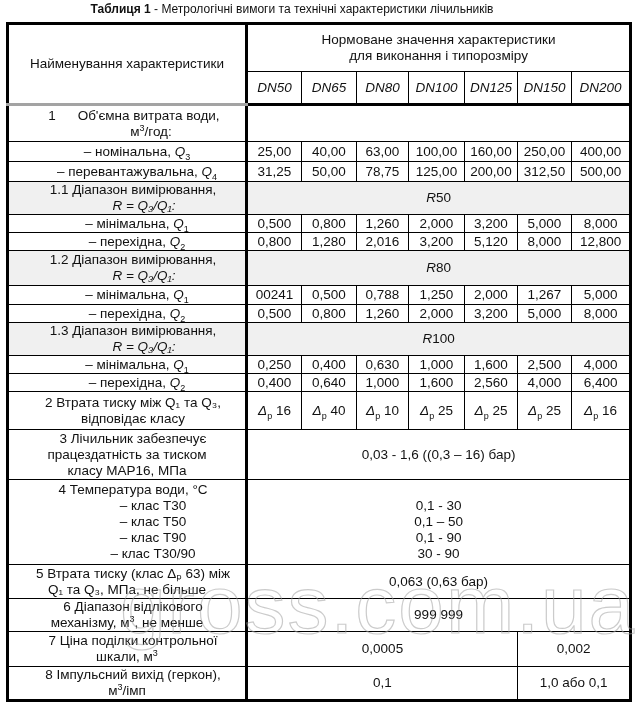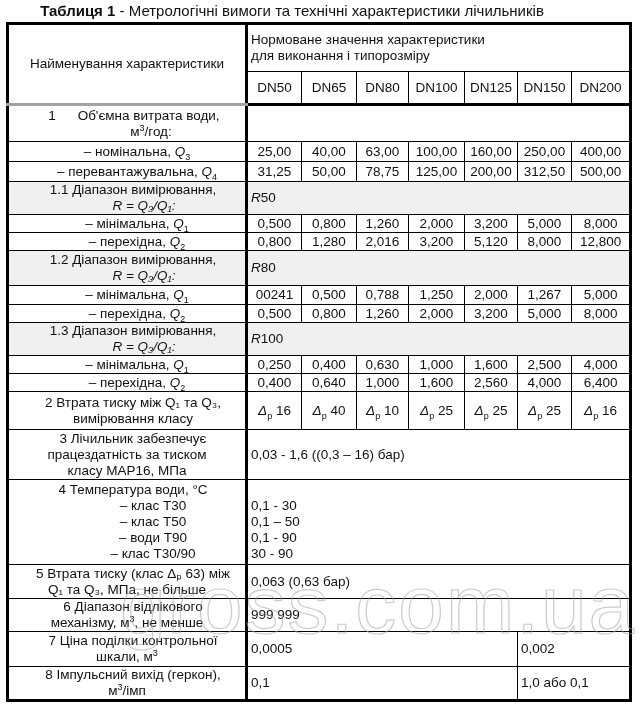--- a/index.html
+++ b/index.html
@@ -1,30 +1,30 @@
 <!DOCTYPE html>
 <html><head>
 <meta charset="utf-8">
 <style>
   html, body { margin: 0; padding: 0; background: #ffffff; }
   body { width: 640px; height: 705px; position: relative; overflow: hidden;
          font-family: "Liberation Sans", sans-serif; color: #111; }
   .title { position: absolute; left: 0; top: 2px; width: 584px; text-align: center;
-           font-size: 15px; }
+           font-size: 12px; }
   .title b { font-weight: bold; }
   table.spec { position: absolute; left: 6px; top: 22px; border-collapse: collapse;
                width: 623px; border: 3px solid #000; table-layout: fixed; }
   table.spec td { border: 1px solid #000; font-size: 13.5px; padding: 0 3px;
                   line-height: 16px; vertical-align: middle; }
   td.lbl { border-right: 3px solid #000 !important; text-align: center; }
   td.num { text-align: center; padding: 0 1px; }
-  td.center { }
+  td.center { text-align: center; }
   tr.gray td { background: #f0f0f0; }
   tr.hdr td { background: #fff; }
-  tr.thick-bottom td { border-bottom: 3px solid #000; }
+  tr.thick-bottom td { border-bottom: 3px solid #000; font-style: italic; }
   .ind2 { padding-left: 20px; }
   .ind3 { padding-left: 52px; display: block; }
   .ital { font-style: italic; }
   sub, sup { font-size: 9px; line-height: 0; }
   .watermark { position: absolute; left: 112px; top: 565px; font-size: 82px;
                font-family: "Liberation Sans", sans-serif; color: transparent;
                -webkit-text-stroke: 1.2px rgba(160,160,160,0.55); letter-spacing: 2px;
                pointer-events: none; white-space: nowrap; line-height: 80px; margin-left: 8px; }
 </style>
 </head>
@@ -174,21 +174,21 @@
     <td class="num">1,000</td>
     <td class="num">1,600</td>
     <td class="num">2,560</td>
     <td class="num">4,000</td>
     <td class="num">6,400</td>
   </tr>
 
   <tr style="height:38px">
     <td class="lbl">
       <span style="padding-left:12px">2  Втрата тиску між Q₁ та Q₃,</span><br>
-      <span style="padding-left:12px">вимірювання класу</span>
+      <span style="padding-left:12px">відповідає класу</span>
     </td>
     <td class="num"><span class="ital">Δ</span><sub>p</sub> <span>16</span></td>
     <td class="num"><span class="ital">Δ</span><sub>p</sub> <span>40</span></td>
     <td class="num"><span class="ital">Δ</span><sub>p</sub> <span>10</span></td>
     <td class="num"><span class="ital">Δ</span><sub>p</sub> <span>25</span></td>
     <td class="num"><span class="ital">Δ</span><sub>p</sub> <span>25</span></td>
     <td class="num"><span class="ital">Δ</span><sub>p</sub> <span>25</span></td>
     <td class="num"><span class="ital">Δ</span><sub>p</sub> <span>16</span></td>
   </tr>
 
@@ -199,21 +199,21 @@
       <span>класу МАР16, МПа</span>
     </td>
     <td colspan="7" class="center">0,03 - 1,6 ((0,3 – 16) бар)</td>
   </tr>
 
   <tr style="height:85px">
     <td class="lbl">
       <span style="padding-left:12px">4  Температура води, °C</span><br>
       <span class="ind3">– клас Т30</span>
       <span class="ind3">– клас Т50</span>
-      <span class="ind3">– води Т90</span>
+      <span class="ind3">– клас Т90</span>
       <span class="ind3">– клас Т30/90</span>
     </td>
     <td colspan="7" class="center">
       <br>
       <span>0,1 - 30</span><br>
       <span>0,1 – 50</span><br>
       <span>0,1 - 90</span><br>
       <span>30  - 90</span>
     </td>
   </tr>

